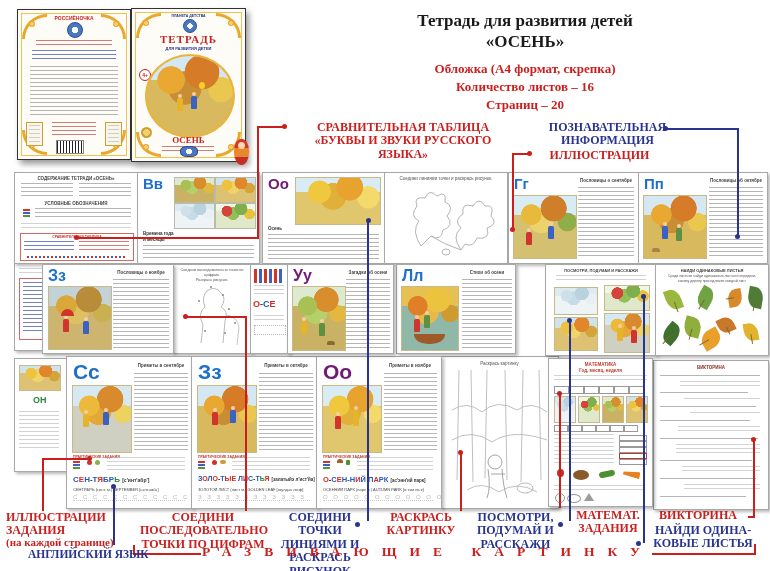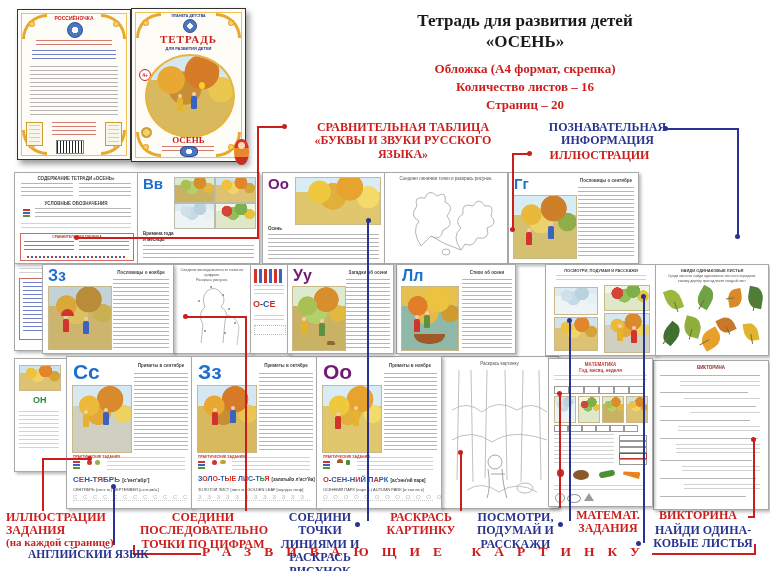--- a/index.html
+++ b/index.html
@@ -293,20 +293,30 @@
   <div class="page" style="left:508px;top:172px;width:129px;height:90px;">
     <div class="bigletter lblue-let" style="left:5px;top:3px;font-size:15px;">Гг</div>
     <div class="phead" style="right: 4px; top: 5px; width: 56px; white-space: pre-line;">Пословицы о сентябре</div>
     <div class="pic sc-orchard" style="left:4px;top:22px;width:62px;height:62px;">
       <div class="fg fg-red" style="left:12px;top:36px;"></div>
       <div class="fg fg-blue" style="left:34px;top:30px;"></div>
     </div>
     <div class="lines" style="right:4px;top:14px;width:56px;height:70px;"></div>
   </div>
 
+  <div class="page" style="left:638px;top:172px;width:128px;height:90px;">
+    <div class="bigletter lblue-let" style="left:5px;top:3px;font-size:15px;">Пп</div>
+    <div class="phead" style="right: 4px; top: 5px; width: 54px; white-space: pre-line;">Пословицы об октябре</div>
+    <div class="pic sc-park" style="left:4px;top:22px;width:62px;height:62px;">
+      <div class="fg fg-blue" style="left:18px;top:30px;"></div>
+      <div class="fg fg-grn" style="left:32px;top:32px;"></div>
+      <div class="dogg" style="left:8px;bottom:6px;"></div>
+    </div>
+    <div class="lines" style="right:4px;top:14px;width:54px;height:70px;"></div>
+  </div>
 
   <div class="page" style="left:14px;top:263px;width:50px;height:86px;z-index:4;">
     <div class="lines lines-lt" style="left:4px;top:4px;width:40px;height:8px;"></div>
     <div class="redbox" style="left:4px;top:14px;width:40px;height:60px;">
       <div class="lines-blue" style="left:3px;top:3px;width:32px;height:52px;"></div>
     </div>
   </div>
 
   <div class="page" style="left:42px;top:264px;width:130px;height:88px;z-index:6;">
     <div class="bigletter lblue-let" style="left:5px;top:3px;font-size:16px;">Зз</div>

